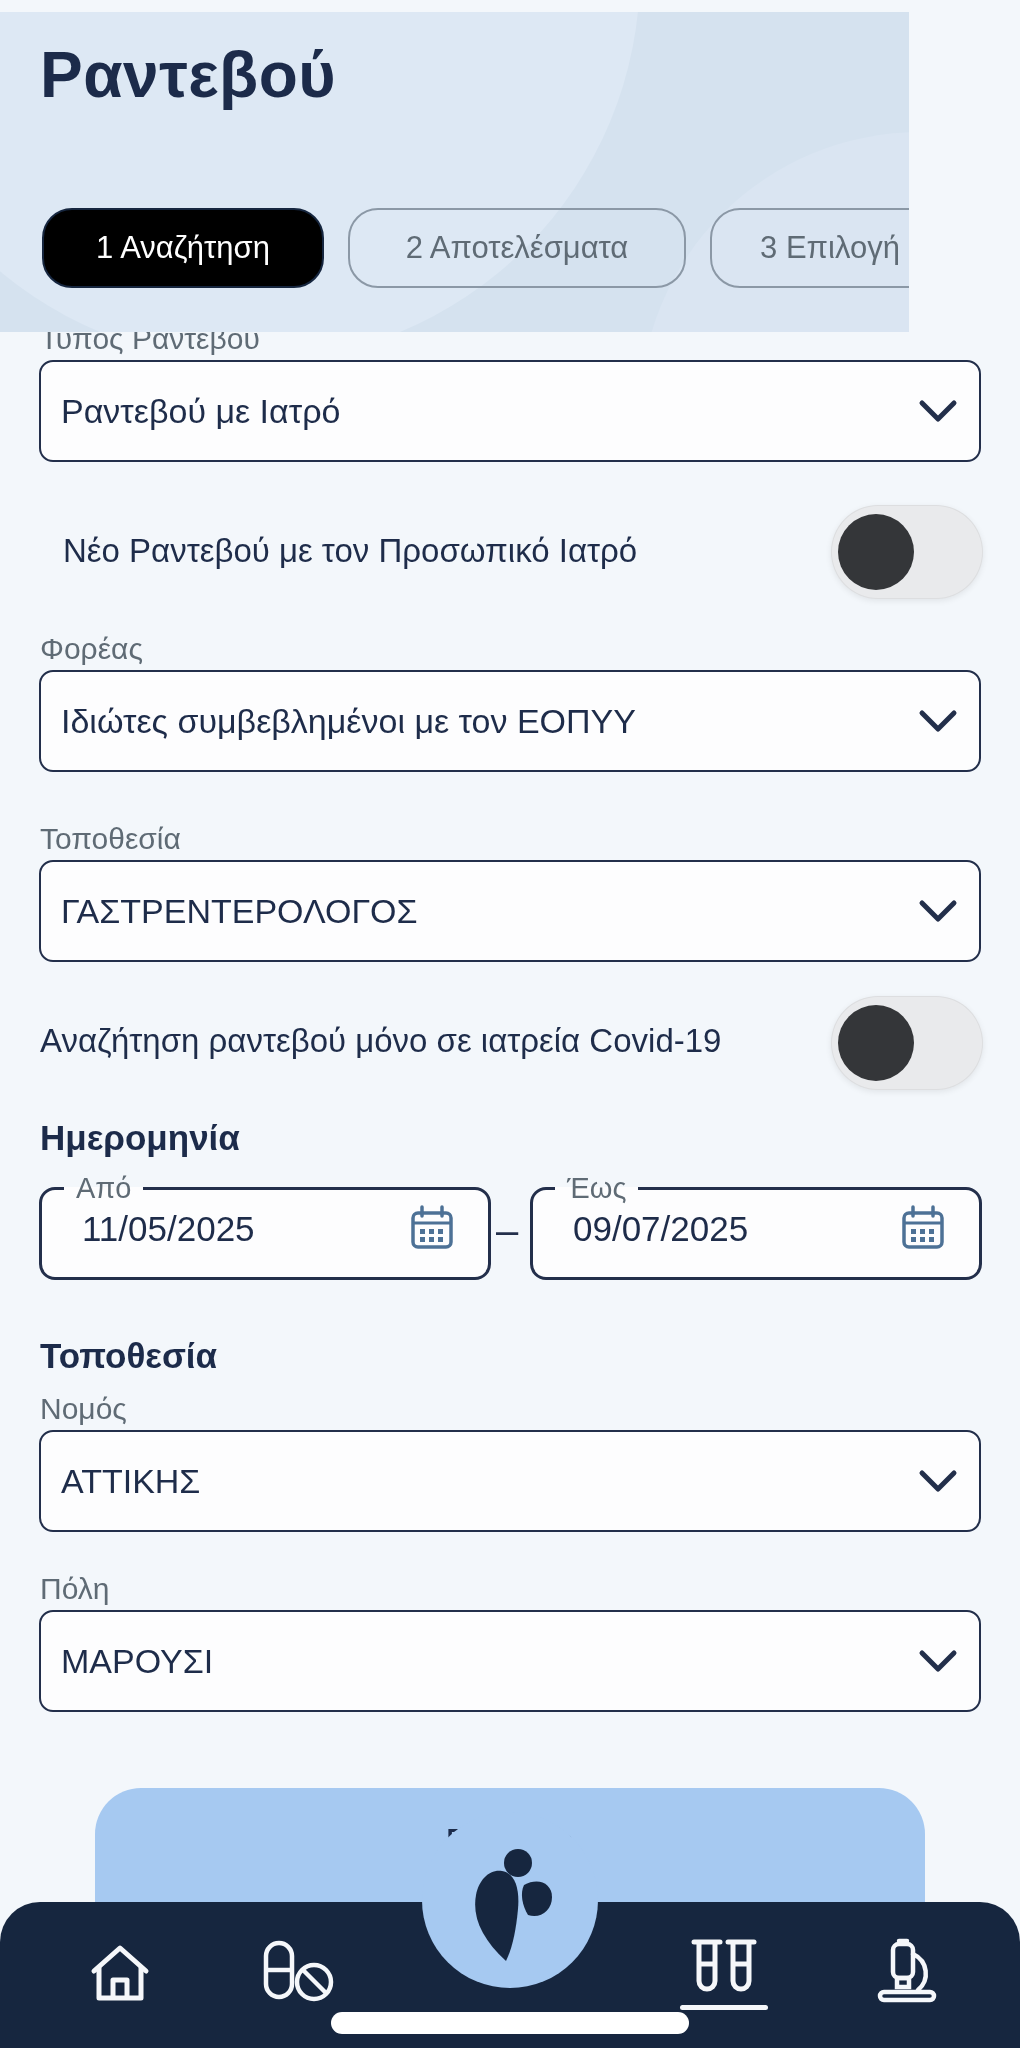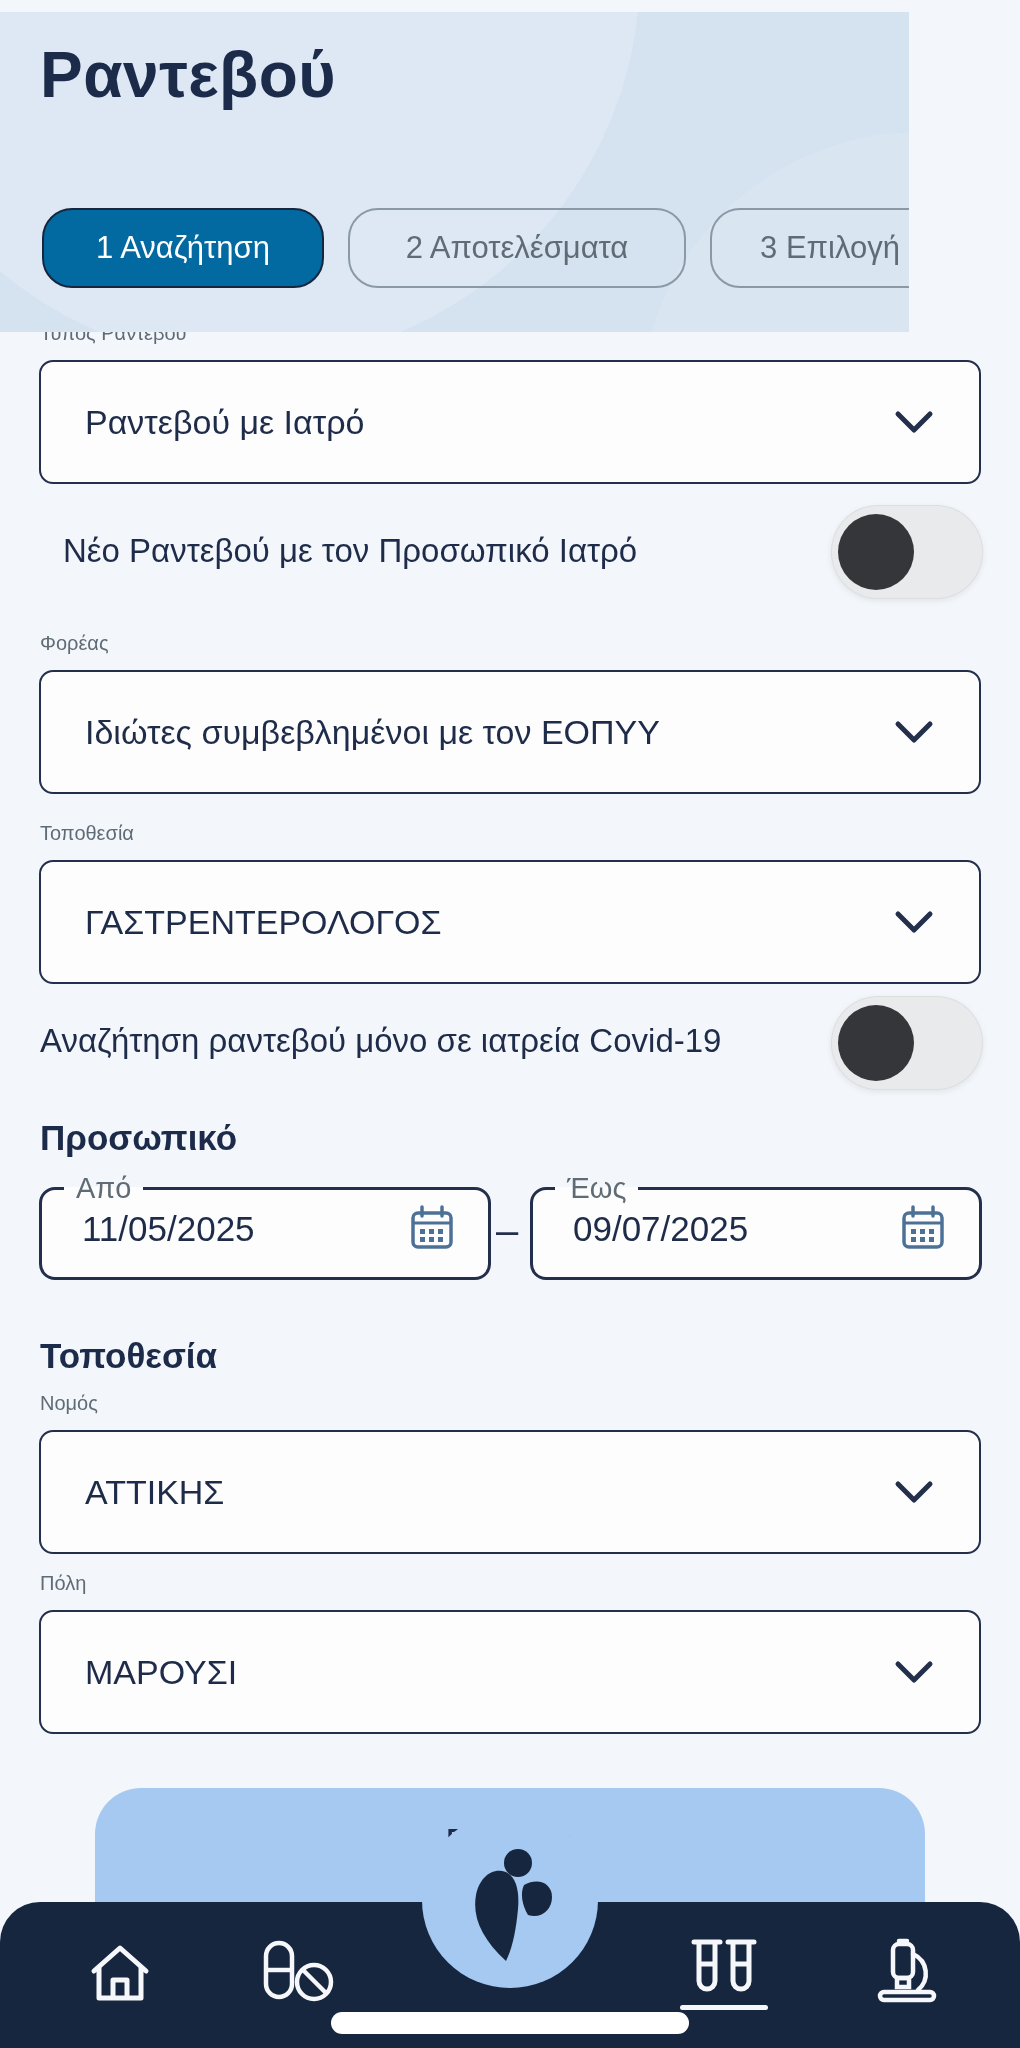--- a/index.html
+++ b/index.html
@@ -10,30 +10,30 @@
   .header{position:absolute;left:0;top:12px;width:909px;height:320px;background:#d5e2ef;overflow:hidden;z-index:1;}
   .deco-circle-1{position:absolute;left:-140px;top:-430px;width:780px;height:780px;border-radius:50%;background:#dde8f4;}
   .deco-circle-2{position:absolute;left:640px;top:120px;width:560px;height:560px;border-radius:50%;background:#dae5f2;}
   .page-title{position:absolute;left:40px;top:26px;font-size:64px;font-weight:700;color:#1c2b4a;letter-spacing:.5px;}
   .bell{position:absolute;left:926px;top:48px;width:70px;height:76px;}
 
   
   .steps{position:absolute;left:42px;top:196px;display:flex;gap:24px;z-index:2;}
   .step{height:80px;border-radius:30px;display:flex;align-items:center;justify-content:center;
         font-size:31px;color:#5f6b75;border:2px solid #8b98a6;background:transparent;box-sizing:border-box;white-space:nowrap;}
-  .step.active{background:#0369a1;border-color:#16263f;color:#ffffff;font-weight:500;}
+  .step.active{background:#000000;border-color:#16263f;color:#ffffff;font-weight:500;}
   .step1{width:282px;}
   .step2{width:338px;}
   .step3{width:240px;}
   .step4{width:220px;justify-content:flex-start;padding-left:56px;}
 
   
-  .fieldlabel{position:absolute;left:40px;font-size:20px;color:#5f6b75;}
-  .selectbox{position:absolute;left:39px;width:942px;height:124px;background:#fdfdfe;border:2.5px solid #232f4b;
-             border-radius:14px;box-sizing:border-box;display:flex;align-items:center;padding:0 44px;}
+  .fieldlabel{position:absolute;left:40px;font-size:30px;color:#5f6b75;}
+  .selectbox{position:absolute;left:39px;width:942px;height:102px;background:#fdfdfe;border:2.5px solid #232f4b;
+             border-radius:14px;box-sizing:border-box;display:flex;align-items:center;padding:0 20px;}
   .selectbox .value{font-size:34px;color:#1e2c4a;flex:1;white-space:nowrap;overflow:hidden;}
   .chev{flex:0 0 auto;}
 
   .togglerow-label{position:absolute;left:40px;font-size:33px;color:#1e2c4a;}
   .toggle{position:absolute;left:831px;width:152px;height:94px;border-radius:47px;background:#e9eaec;
           box-shadow:inset 0 0 0 1px rgba(0,0,0,.05), 0 2px 6px rgba(0,0,0,.08);}
   .toggle .knob{position:absolute;left:7px;top:9px;width:76px;height:76px;border-radius:50%;background:#343639;}
 
   .sectionheading{position:absolute;left:40px;font-size:35px;font-weight:700;color:#1c2b4a;}
 
@@ -111,21 +111,21 @@
     <svg class="chev" width="42" height="26" viewBox="0 0 42 26">
       <path d="M5 5 L21 21 L37 5" fill="none" stroke="#232f4b" stroke-width="5" stroke-linecap="round" stroke-linejoin="round"></path>
     </svg>
   </div>
 
   <div class="togglerow-label" style="top:1022px;">Αναζήτηση ραντεβού μόνο σε ιατρεία Covid-19</div>
   <div class="toggle" style="top:996px;">
     <div class="knob"></div>
   </div>
 
-  <div class="sectionheading" style="top:1118px;">Προσωπικό</div>
+  <div class="sectionheading" style="top:1118px;">Ημερομηνία</div>
   <fieldset class="datebox" style="left:39px;top:1172px;">
     <legend>Από</legend>
     <div class="inner">
       <span class="dateval">11/05/2025</span>
       <svg width="52" height="52" viewBox="0 0 52 52">
         <rect x="7" y="10" width="38" height="34" rx="5" fill="none" stroke="#4d7196" stroke-width="3.5"></rect>
         <line x1="16" y1="4" x2="16" y2="13" stroke="#4d7196" stroke-width="3.5" stroke-linecap="round"></line>
         <line x1="36" y1="4" x2="36" y2="13" stroke="#4d7196" stroke-width="3.5" stroke-linecap="round"></line>
         <line x1="8" y1="20" x2="44" y2="20" stroke="#4d7196" stroke-width="3"></line>
         <g fill="#4d7196">

